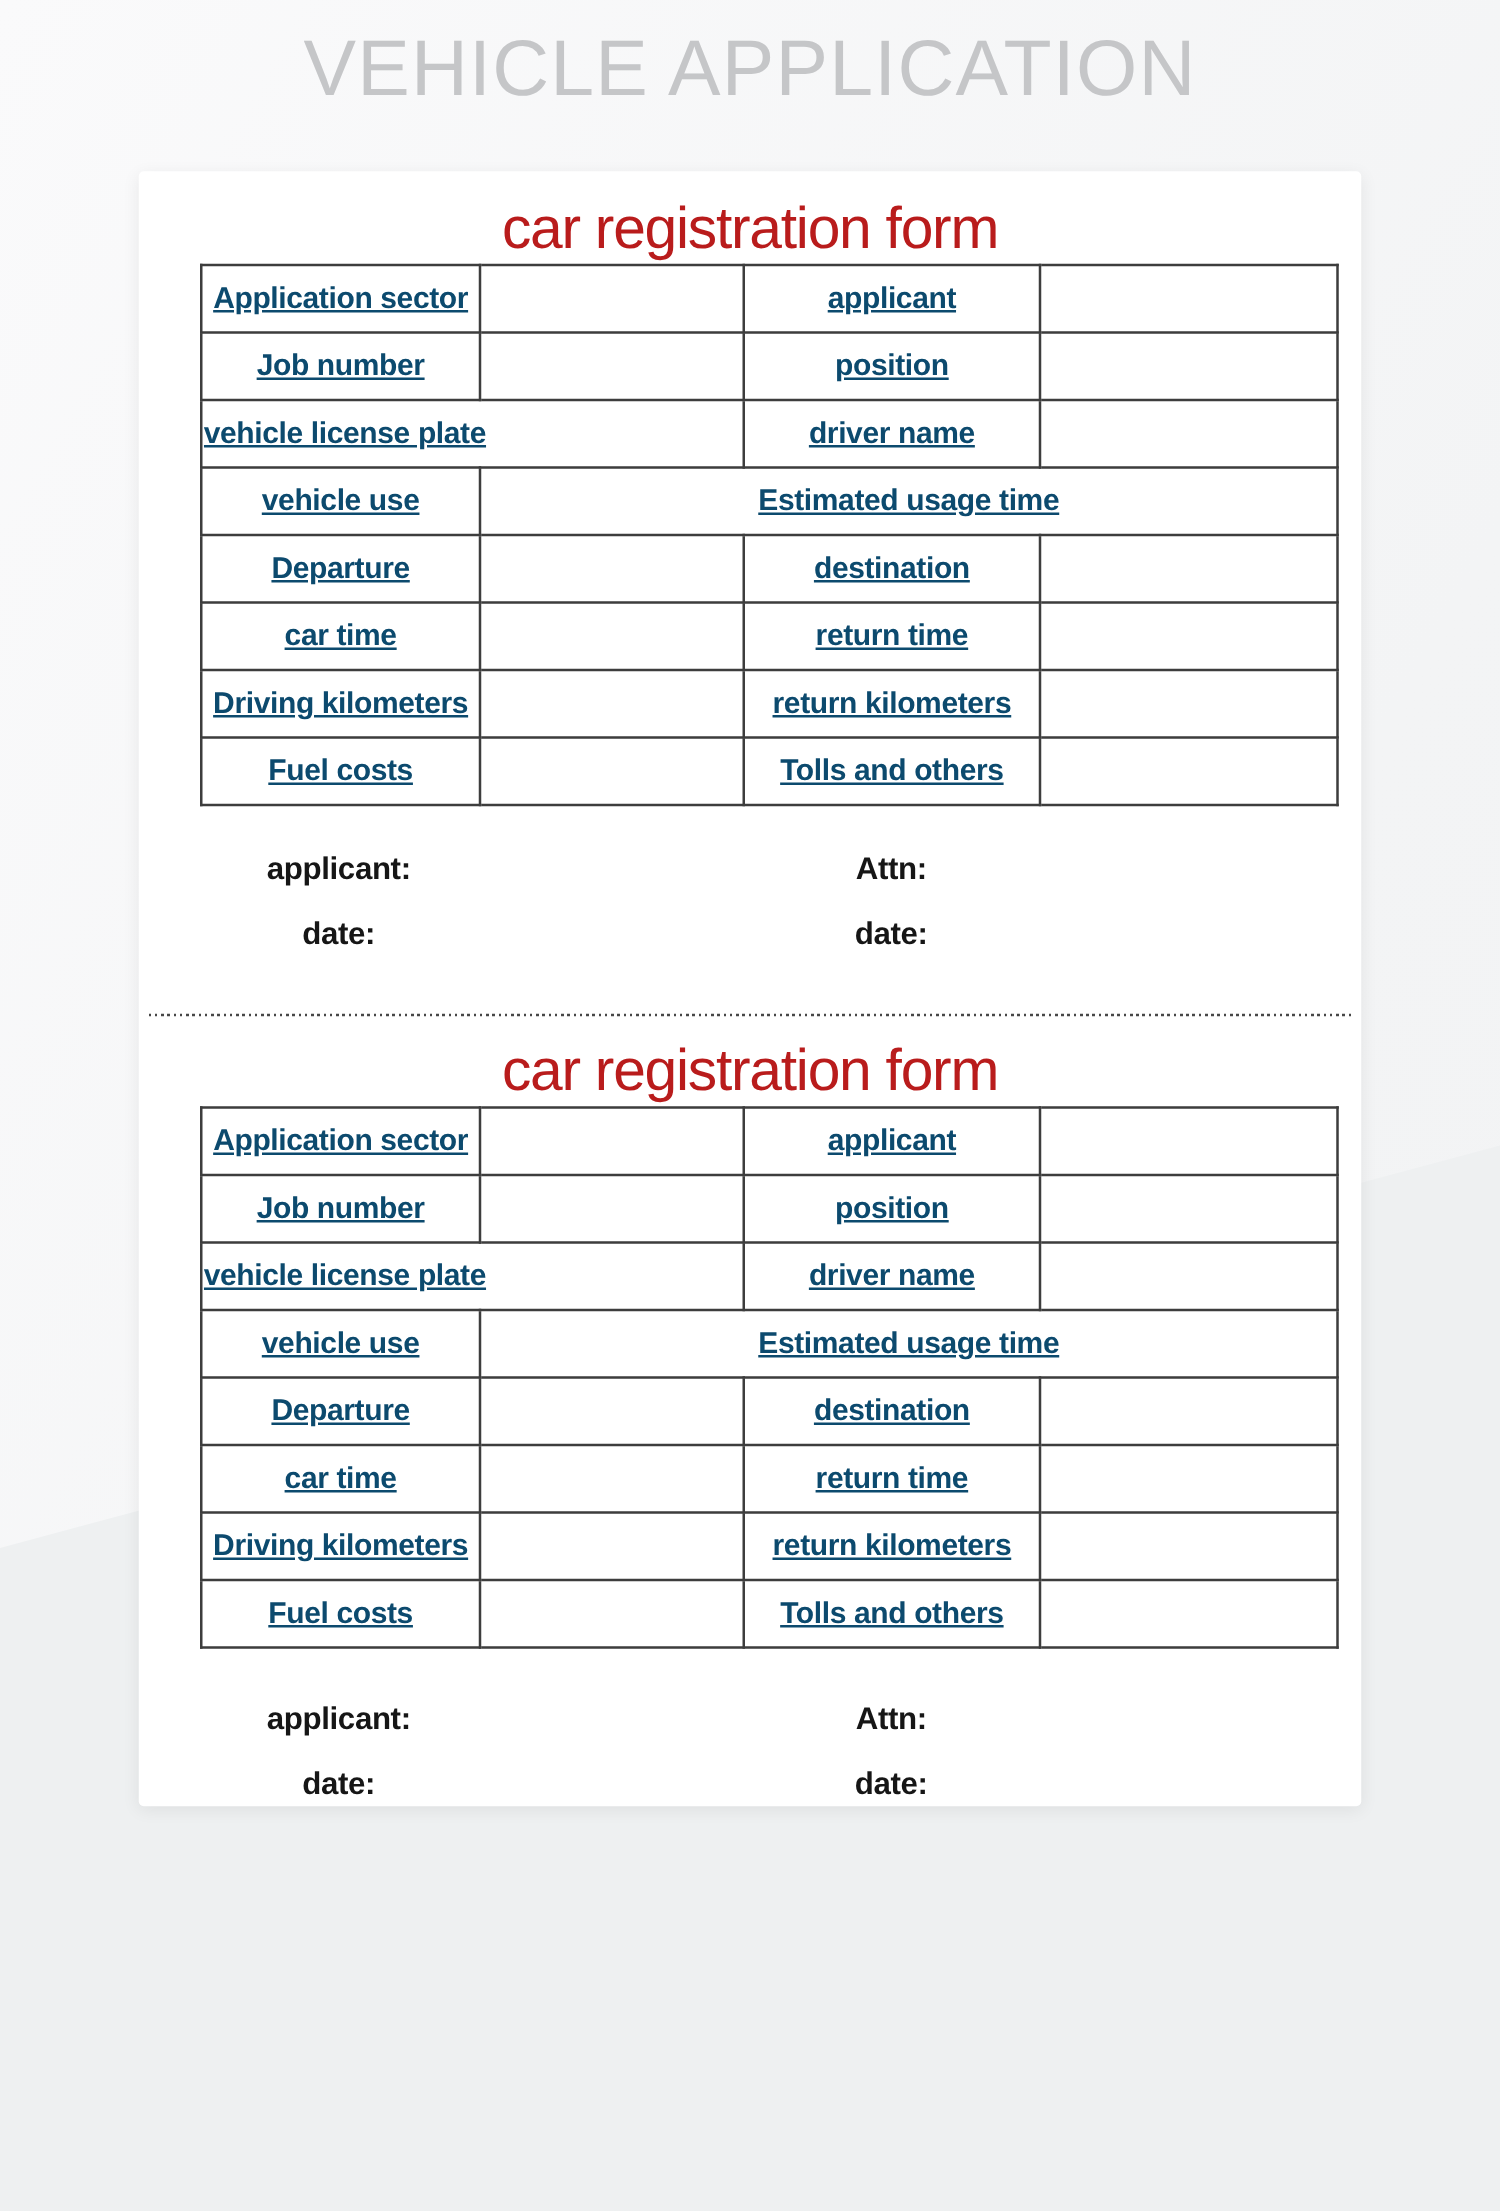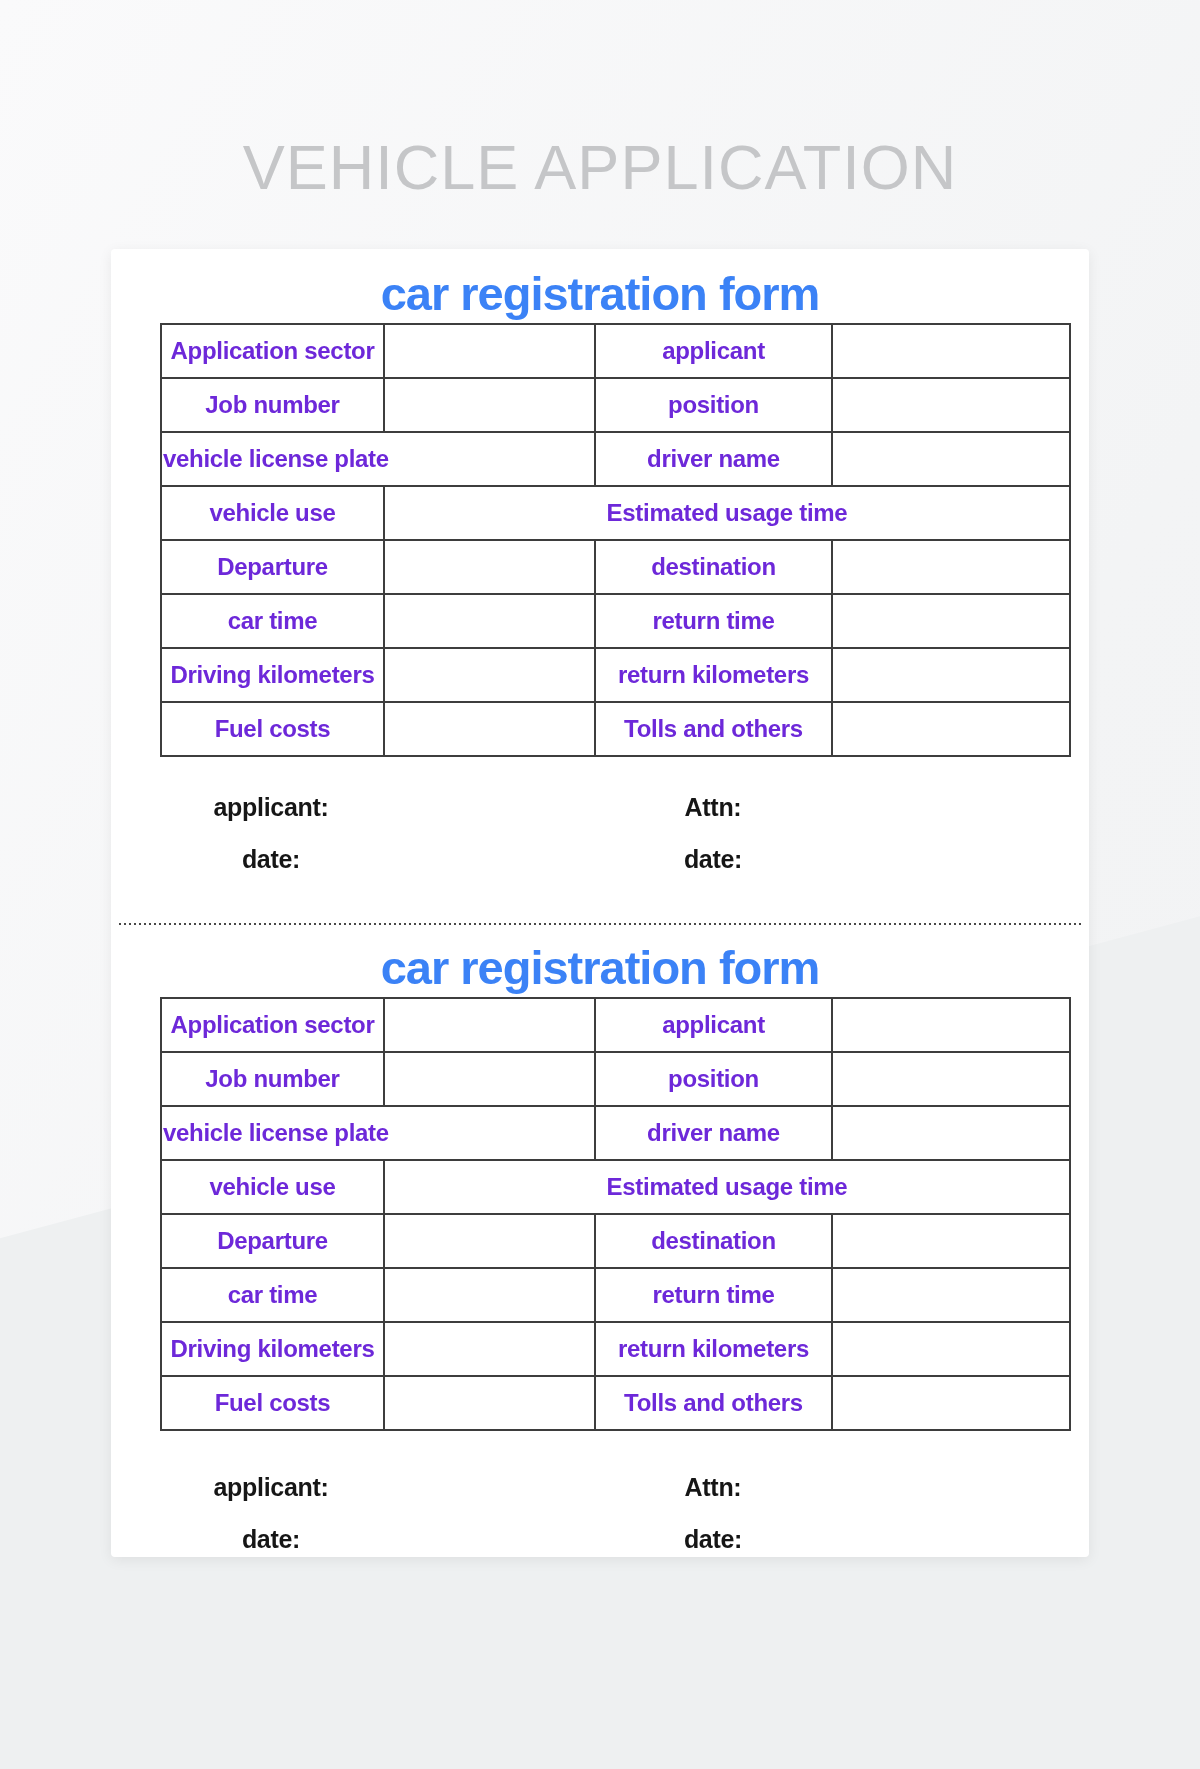--- a/index.html
+++ b/index.html
@@ -9,56 +9,56 @@
     font-family:"Liberation Sans",sans-serif;
     background:linear-gradient(120deg,#fafafb 0%,#f3f4f5 65%,#f2f3f4 100%);
   }
   .bg-wedge{
     position:absolute;inset:0;z-index:0;
     background:#eef0f1;
     clip-path:polygon(0 70%,100% 51.8%,100% 100%,0 100%);
   }
   .big-title{
     position:relative;z-index:1;
-    padding-top:112px;
     text-align:center;
     font-size:63px;line-height:110px;font-weight:400;
     color:#c5c6c8;letter-spacing:1px;
   }
   .sheet{
     position:relative;z-index:1;
     width:978px;height:1308px;
     margin:27px auto 0;
     background:#ffffff;
     border-radius:4px;
     box-shadow:0 3px 14px rgba(0,0,0,0.07);
   }
   .form-heading{
     margin:0;padding:20px 0 0;
     text-align:center;
-    font-size:47px;line-height:50px;font-weight:700;
-    color:#3b82f6;letter-spacing:-1px;
+    font-size:47px;line-height:50px;font-weight:400;
+    color:#b91c1c;letter-spacing:-1px;
   }
   .form-heading.second{padding-top:18px;}
   table.reg{
     border-collapse:collapse;
     table-layout:fixed;
     width:909px;
     margin:4px 0 0 49px;
   }
   table.reg td{
     border:2px solid #3d3d3d;
     height:50px;
     overflow:hidden;
     background:transparent;
   }
   td.lbl{
-    font-weight:700;font-size:24px;color:#6d28d9;
+    font-weight:700;font-size:24px;color:#0c4a6e;
     text-align:center;vertical-align:middle;
     letter-spacing:-0.3px;
+    text-decoration:underline;
   }
   td.license{
     border-left:none;
     text-align:left;
     padding-left:1px;
     border-radius:18px;
   }
   .sig-block{margin-top:36px;}
   .sig-block.second{margin-top:42px;}
   .sig-row{

